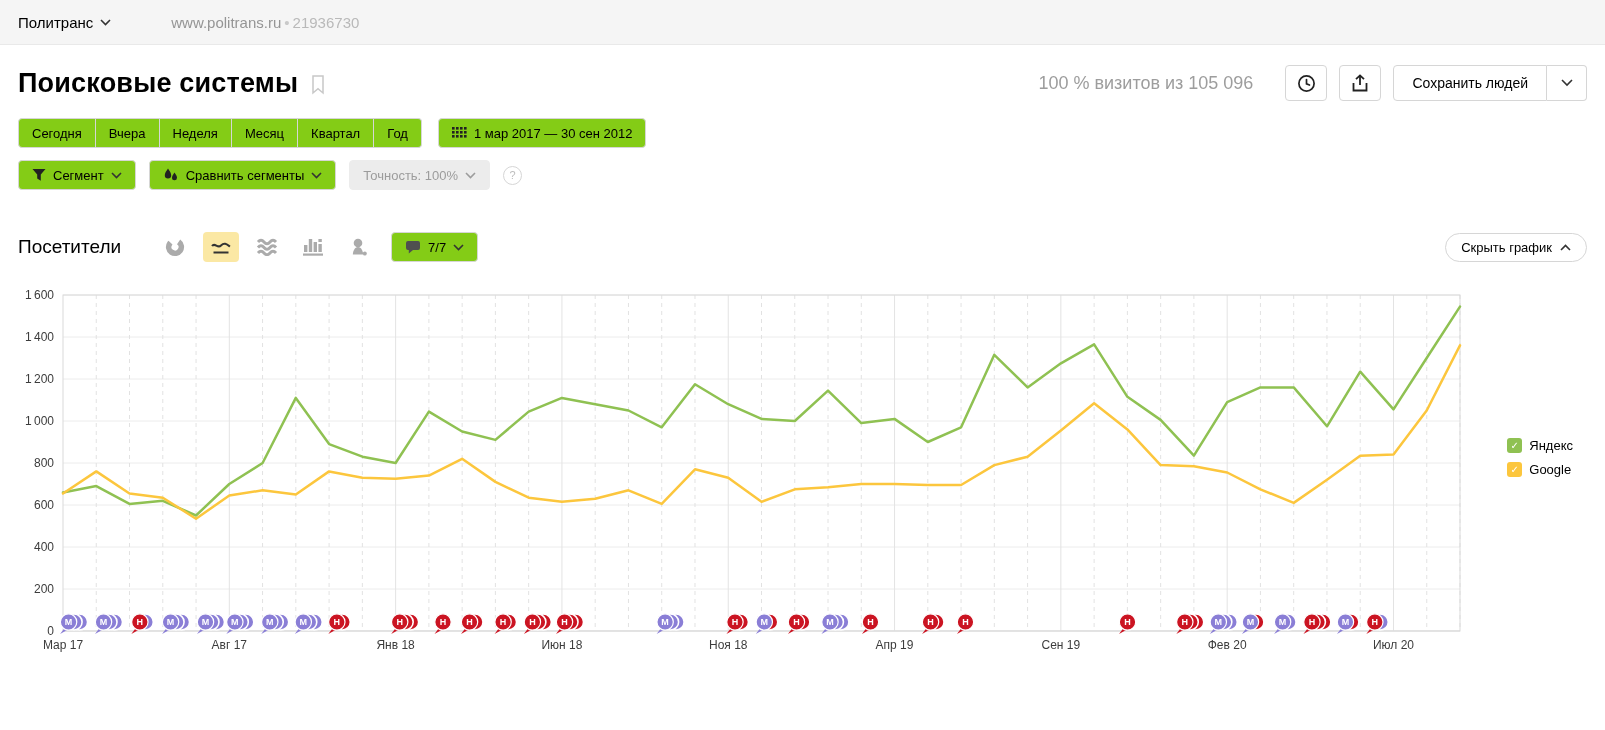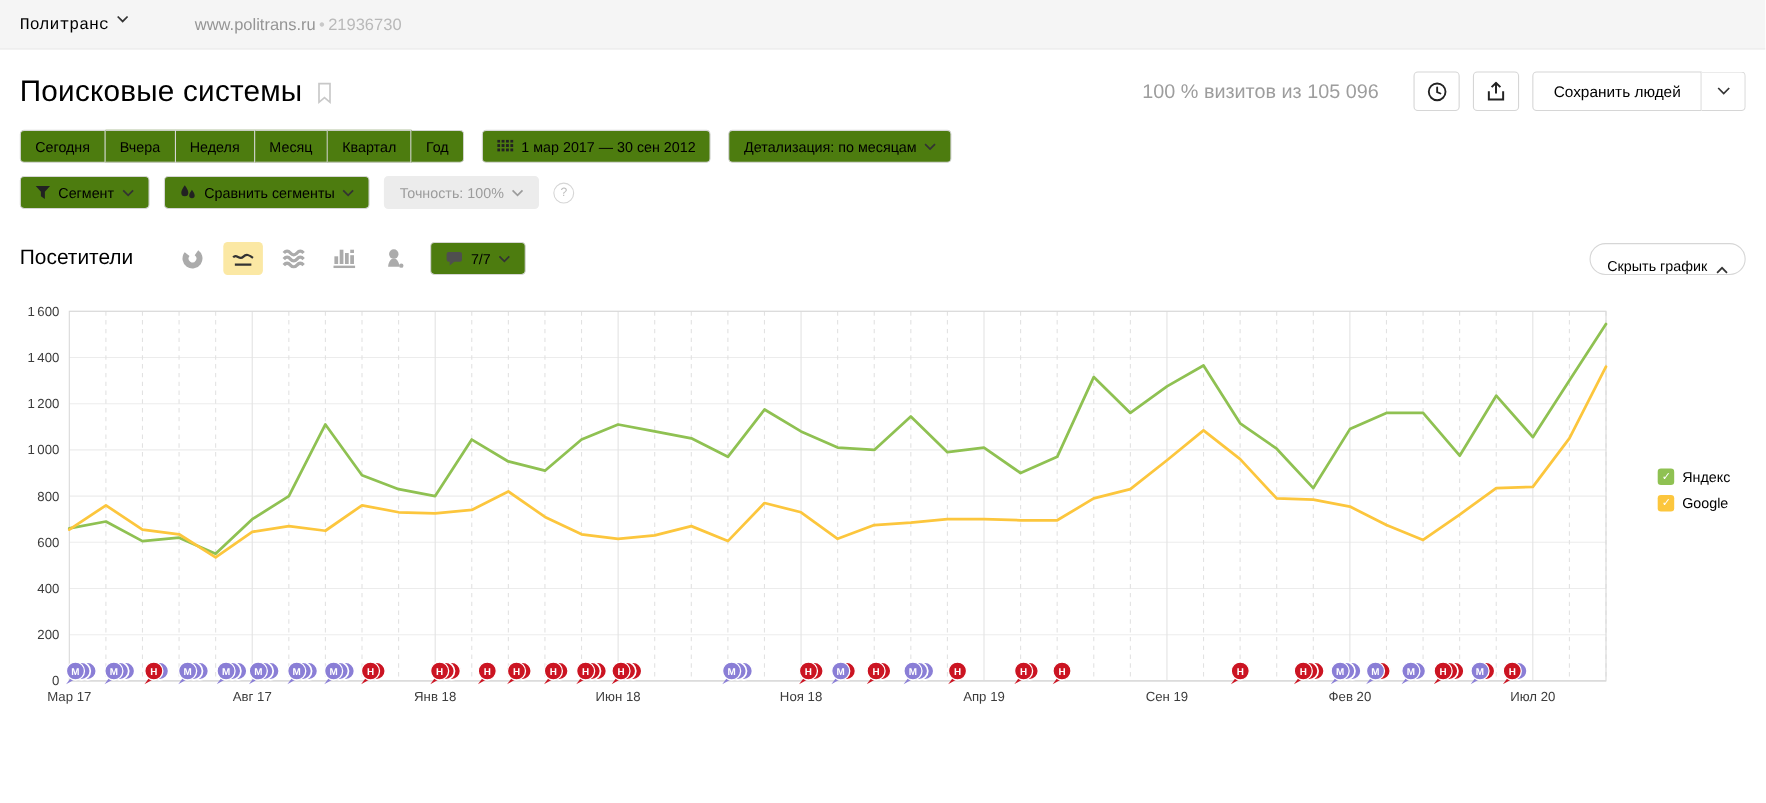--- a/index.html
+++ b/index.html
@@ -1,65 +1,65 @@
 <!DOCTYPE html>
 <html><head>
 <meta charset="utf-8">
 <style>
   * { box-sizing: border-box; margin: 0; padding: 0; }
   html,body { width:1605px; height:730px; overflow:hidden; background:#fff;
     font-family:"Liberation Sans","DejaVu Sans",sans-serif; color:#000; }
   .topbar { height:45px; background:#f5f5f5; border-bottom:1px solid #e9e9e9;
     display:flex; align-items:center; padding:0 18px; font-size:15px; }
-  .counter-switcher { display:flex; gap:7px; cursor:pointer;font-family:Liberation Mono, monospace; }
+  .counter-switcher { display:flex; align-items:center; gap:7px; cursor:pointer; }
   .site-info { margin-left:60px; color:#959595; display:flex; gap:3px; align-items:center;}
   .site-info .cid { color:#b9b9b9; }
   .site-info .dot { color:#c9c9c9; }
   main { padding:0 18px; }
   .title-row { display:flex; align-items:center; margin-top:18px; height:40px; }
-  h1 { font-size:27px; font-weight:400; letter-spacing:.2px; }
+  h1 { font-size:27px; font-weight:700; letter-spacing:.2px; }
   .bookmark { margin-left:12px; margin-top:2px; }
   .flex-spacer { flex:1; }
   .visits-note { font-size:18px; color:#9d9d9d; margin-right:20px; }
   .icon-btn { width:42px; height:36px; background:#fff; border:1px solid #d6d6d6;
     border-radius:4px; display:inline-flex; align-items:center; justify-content:center;
     margin-left:12px; cursor:pointer; }
   .split-btn { display:inline-flex; margin-left:12px; height:36px; }
   .split-btn .main { background:#fff; border:1px solid #d6d6d6; border-radius:4px 0 0 4px;
     font-size:14px; padding:0 18px; cursor:pointer; font-family:inherit;}
   .split-btn .caret { width:40px; background:#fff; border:1px solid #d6d6d6; border-left:none;
     border-radius:0 4px 4px 0; display:flex;align-items:center;justify-content:center; cursor:pointer;}
   .row { display:flex; align-items:center; }
   .toolbar1 { margin-top:15px; }
   .toolbar2 { margin-top:12px; }
-  .btn { height:30px; background:#4d7c0f; border:1px solid #d6d6d6; border-radius:4px;
+  .btn { height:30px; background:#84cc16; border:1px solid #d6d6d6; border-radius:4px;
     font-size:13px; display:inline-flex; align-items:center; padding:0 13px; gap:7px;
     cursor:pointer; white-space:nowrap; font-family:inherit; }
   .seg-group { display:inline-flex; }
   .seg-group .btn { border-radius:0; border-left-width:0; }
   .seg-group .btn:first-child { border-radius:4px 0 0 4px; border-left-width:1px; }
   .seg-group .btn:last-child { border-radius:0 4px 4px 0; }
   .ml { margin-left:16px; }
   .btn.disabled { background:#ececec; border-color:#ececec; color:#9c9c9c; }
   .help-circle { width:19px; height:19px; border:1px solid #d6d6d6; border-radius:50%;
     color:#bdbdbd; font-size:11px; display:inline-flex; align-items:center; justify-content:center;
     margin-left:13px; }
   .query-row { margin-top:26px; color:#a3a3a3; font-size:13px; }
   .plus-btn { width:30px; height:30px; border:1px solid #cfcfcf; border-radius:50%;
     background:#fff; display:inline-flex; align-items:center; justify-content:center;
     margin:0 18px 0 10px; cursor:pointer; }
-  .chart-head { display:flex; align-items:center; margin-top:28px; height:34px; }
+  .chart-head { display:flex; align-items:center; margin-top:40px; height:34px; }
   .chart-title { font-size:19px; }
   .ctype { margin-left:36px; display:flex; align-items:center; gap:10px; }
   .ctype-btn { width:36px; height:30px; display:inline-flex; align-items:center;
     justify-content:center; border-radius:4px; cursor:pointer; }
   .ctype-btn.selected { background:#fbe8a4; }
   .goal-btn { margin-left:14px; }
   .pill { height:29px; border:1px solid #d6d6d6; border-radius:15px; background:#fff;
-    font-size:13px; display:inline-flex; align-items:flex-end; gap:8px; padding:0 15px;
+    font-size:13px; display:inline-flex; align-items:center; gap:8px; padding:0 15px;
     cursor:pointer; font-family:inherit;}
   .chart-wrap { position:relative; margin-top:14px; }
   .legend { position:absolute; top:160px; right:14px; font-size:13px; }
   .legend-item { display:flex; align-items:center; gap:7px; margin-bottom:9px; cursor:pointer;}
   .cbox { width:15px; height:15px; border-radius:3px; display:inline-flex; align-items:center;
     justify-content:center; color:#fff; font-size:10px; font-weight:bold; }
   svg { display:block; }
   text { font-family:"Liberation Sans","DejaVu Sans",sans-serif; }
 </style>
 </head>
@@ -130,26 +130,20 @@
             <rect x="4" y="4" width="2.6" height="2.6"></rect>
             <rect x="8" y="4" width="2.6" height="2.6"></rect>
             <rect x="12" y="4" width="2.6" height="2.6"></rect>
             <rect x="0" y="8" width="2.6" height="2.6"></rect>
             <rect x="4" y="8" width="2.6" height="2.6"></rect>
             <rect x="8" y="8" width="2.6" height="2.6"></rect>
             <rect x="12" y="8" width="2.6" height="2.6"></rect>
           </g>
         </svg>
       <span>1 мар 2017 — 30 сен 2012</span>
-    </button>
-    <button class="btn ml">
-      <span>Детализация: по месяцам</span>
-      <svg width="11" height="7" viewBox="0 0 11 7">
-          <polyline points="1,1 5.5,5.5 10,1" fill="none" stroke="#333" stroke-width="1.6"></polyline>
-        </svg>
     </button>
   </div>
 
   <div class="row toolbar2">
     <button class="btn">
       <svg width="14" height="14" viewBox="0 0 14 14">
           <path d="M0.5 1 H13.5 L8.8 6.4 V12.8 L5.2 10.4 V6.4 Z" fill="#222"></path>
         </svg>
       <span>Сегмент</span>
       <svg width="11" height="7" viewBox="0 0 11 7">

